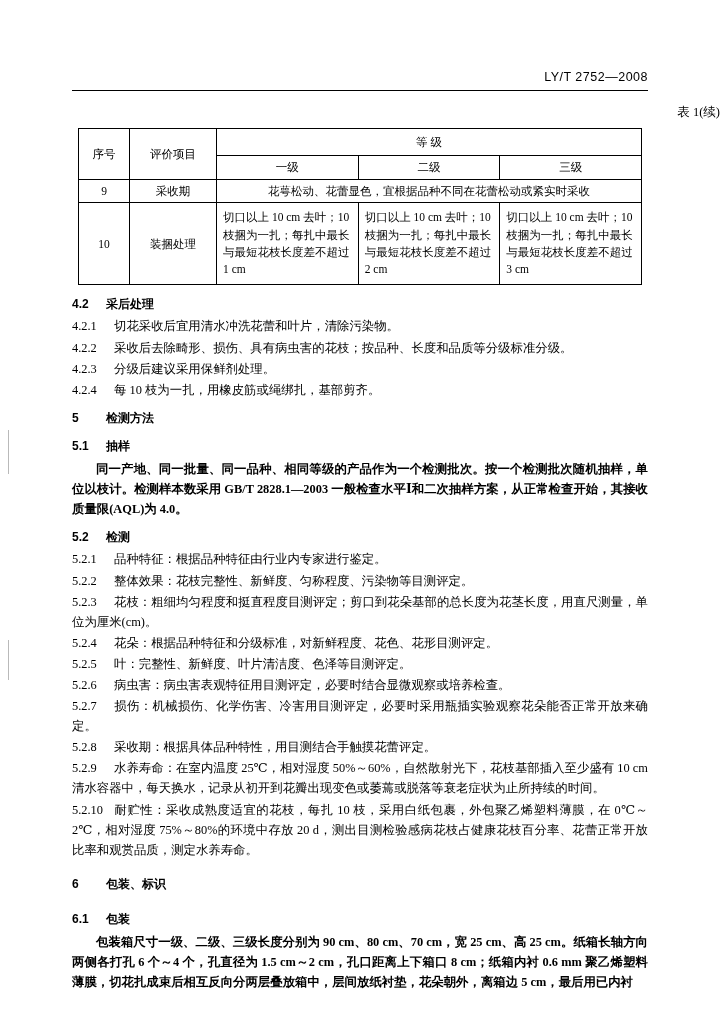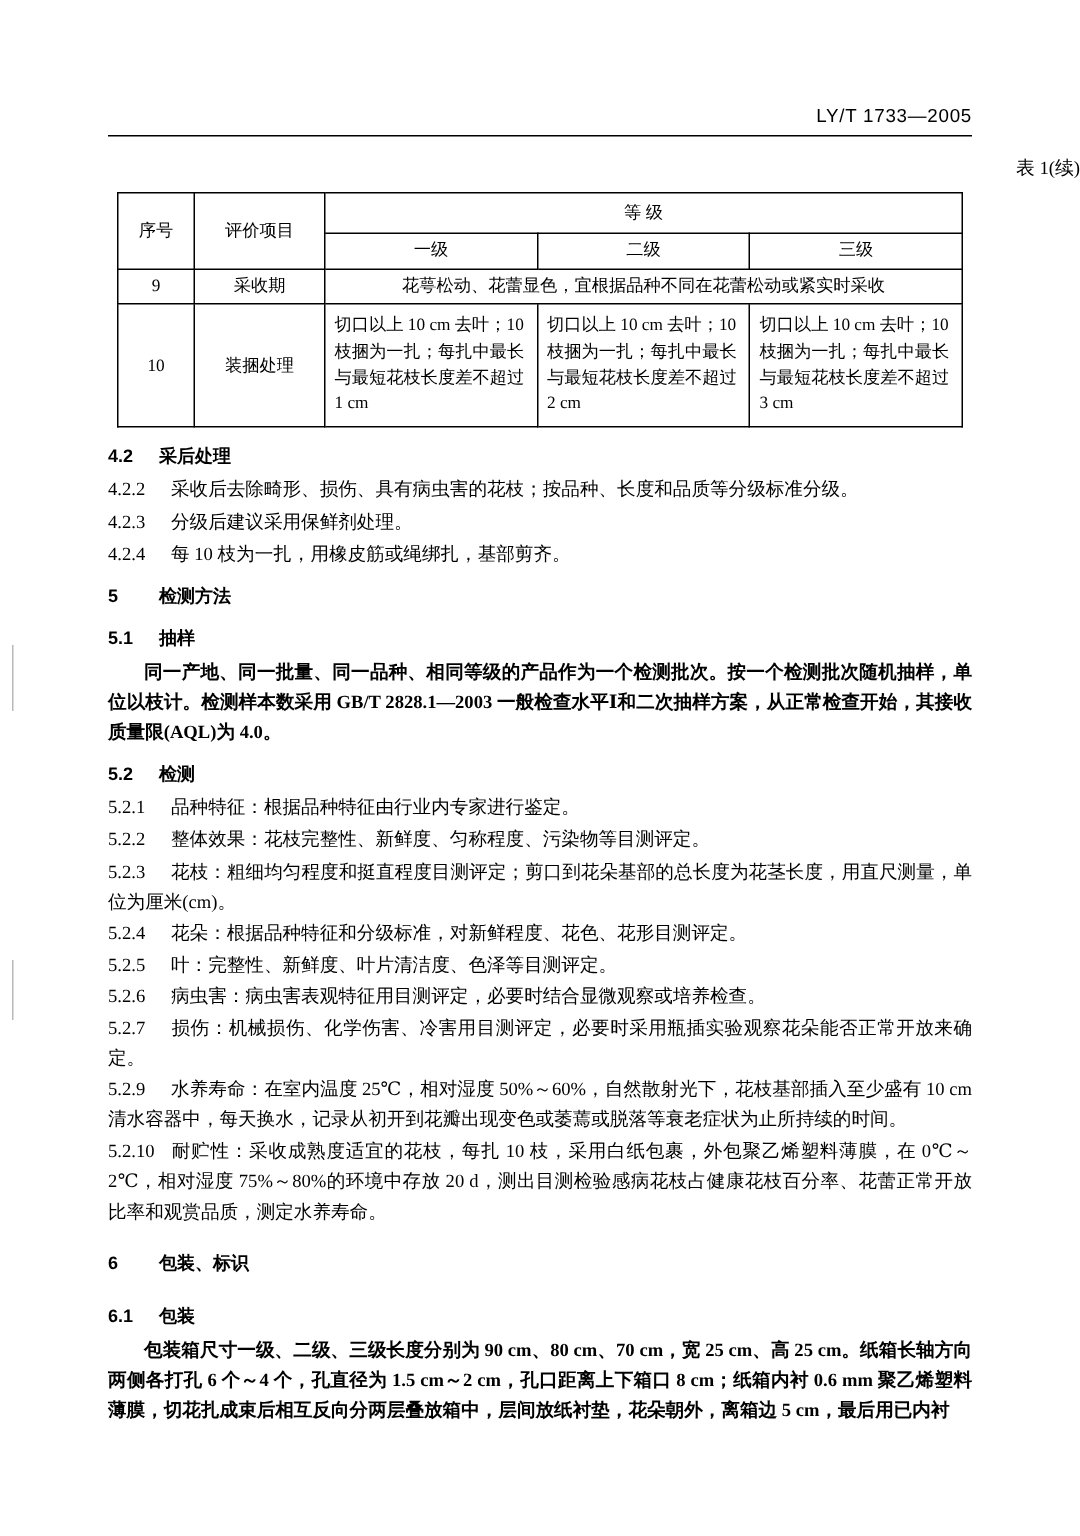--- a/index.html
+++ b/index.html
@@ -111,21 +111,21 @@
   .gap-sm { height: 5px; }
 </style>
 </head>
 <body>
 
 <div class="page">
 
   <div class="edge-mark" style="left:8px; top:430px; height:44px;"></div>
   <div class="edge-mark" style="left:8px; top:640px; height:40px;"></div>
 
-  <div class="header">LY/T 1733—2005</div>
+  <div class="header">LY/T 2752—2008</div>
   <div class="header-rule"></div>
 
   <div class="table-caption">表 1(续)</div>
 
   <table class="spec">
     <tbody>
       <tr>
         <td class="col-no" rowspan="2">序号</td>
         <td class="col-item" rowspan="2">评价项目</td>
         <td colspan="3" class="grade-head">等    级</td>
@@ -150,20 +150,23 @@
     </tbody>
   </table>
 
   <div class="content">
 
     <div class="sec-title">
       <span class="num">4.2</span><span>采后处理</span>
     </div>
 
     <div class="para">
+      <span class="num">4.2.1</span><span>切花采收后宜用清水冲洗花蕾和叶片，清除污染物。</span>
+    </div>
+    <div class="para">
       <span class="num">4.2.2</span><span>采收后去除畸形、损伤、具有病虫害的花枝；按品种、长度和品质等分级标准分级。</span>
     </div>
     <div class="para">
       <span class="num">4.2.3</span><span>分级后建议采用保鲜剂处理。</span>
     </div>
     <div class="para">
       <span class="num">4.2.4</span><span>每 10 枝为一扎，用橡皮筋或绳绑扎，基部剪齐。</span>
     </div>
 
     <div class="sec-title">
@@ -193,20 +196,23 @@
       <span class="num">5.2.4</span><span>花朵：根据品种特征和分级标准，对新鲜程度、花色、花形目测评定。</span>
     </div>
     <div class="para">
       <span class="num">5.2.5</span><span>叶：完整性、新鲜度、叶片清洁度、色泽等目测评定。</span>
     </div>
     <div class="para">
       <span class="num">5.2.6</span><span>病虫害：病虫害表观特征用目测评定，必要时结合显微观察或培养检查。</span>
     </div>
     <div class="para">
       <span class="num">5.2.7</span><span>损伤：机械损伤、化学伤害、冷害用目测评定，必要时采用瓶插实验观察花朵能否正常开放来确定。</span>
+    </div>
+    <div class="para">
+      <span class="num">5.2.8</span><span>采收期：根据具体品种特性，用目测结合手触摸花蕾评定。</span>
     </div>
     <div class="para">
       <span class="num">5.2.9</span><span>水养寿命：在室内温度 25℃，相对湿度 50%～60%，自然散射光下，花枝基部插入至少盛有 10 cm 清水容器中，每天换水，记录从初开到花瓣出现变色或萎蔫或脱落等衰老症状为止所持续的时间。</span>
     </div>
     <div class="para">
       <span class="num">5.2.10</span><span>耐贮性：采收成熟度适宜的花枝，每扎 10 枝，采用白纸包裹，外包聚乙烯塑料薄膜，在 0℃～2℃，相对湿度 75%～80%的环境中存放 20 d，测出目测检验感病花枝占健康花枝百分率、花蕾正常开放比率和观赏品质，测定水养寿命。</span>
     </div>
 
     <div class="gap-sm"></div>
 

